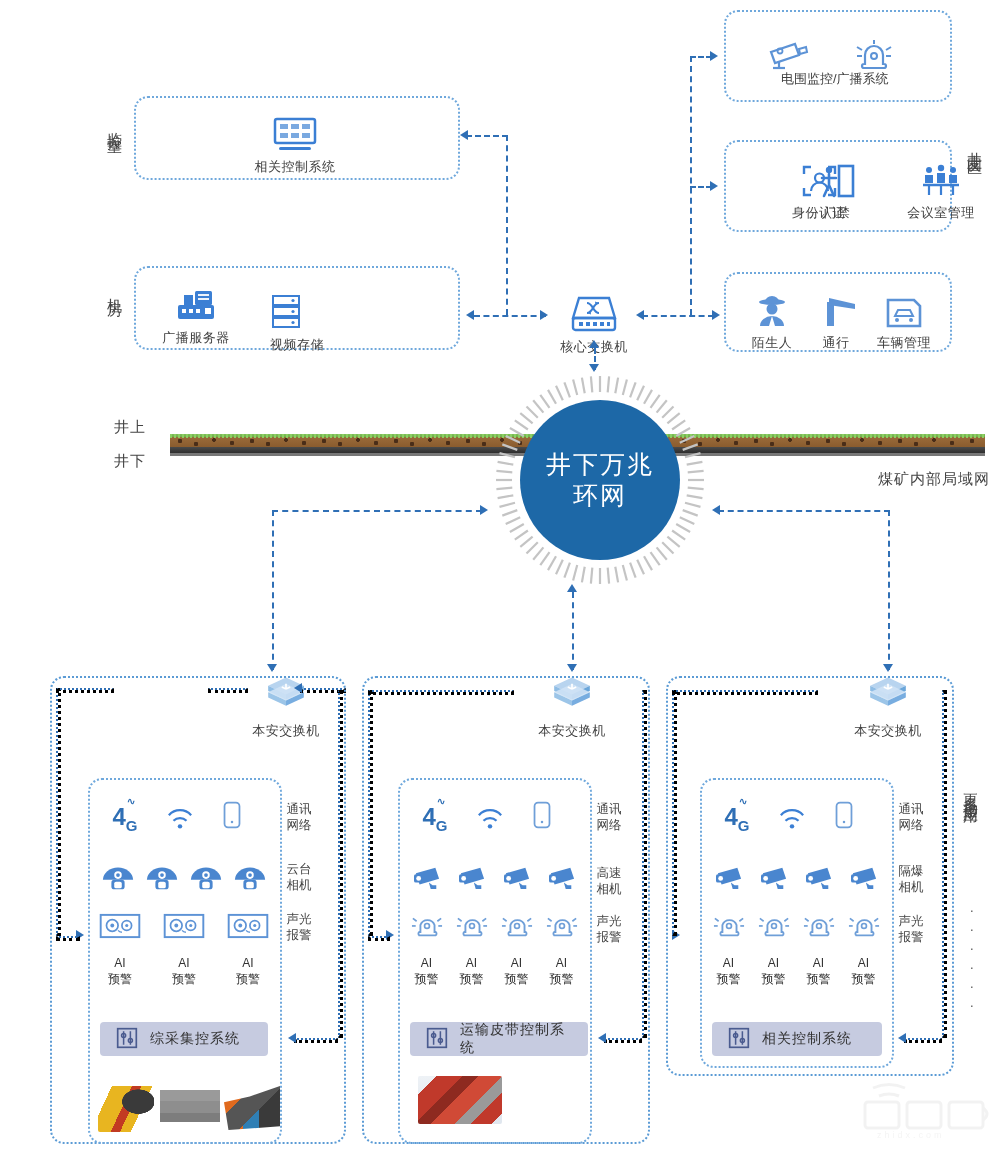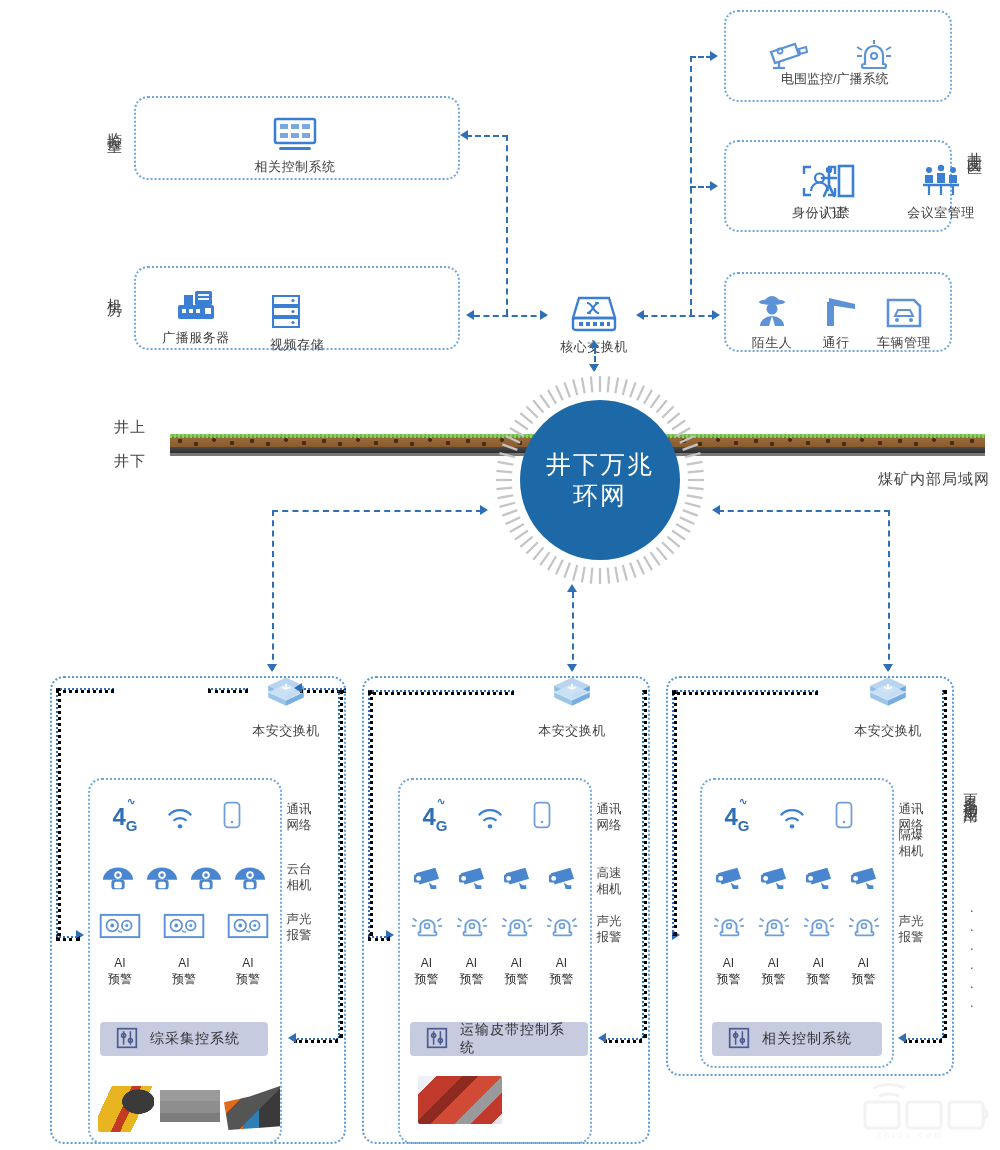--- a/index.html
+++ b/index.html
@@ -821,21 +821,21 @@
     <span><svg width="32" height="26" viewBox="0 0 30 28">
           <use href="#ic-bullet"></use>
         </svg></span>
     <span><svg width="32" height="26" viewBox="0 0 30 28">
           <use href="#ic-bullet"></use>
         </svg></span>
     <span><svg width="32" height="26" viewBox="0 0 30 28">
           <use href="#ic-bullet"></use>
         </svg></span>
   </div>
-  <div class="rowlab" style="left:896px; top:828px;">
+  <div class="rowlab" style="left:896px; top:864px;">
     <div>隔爆</div>
     <div>相机</div>
   </div>
 
   <div class="panel-row" style="left:706px; top:910px; width:180px; justify-content:space-around;">
     <span><svg width="32" height="30" viewBox="0 0 34 30">
           <use href="#ic-beacon2"></use>
         </svg></span>
     <span><svg width="32" height="30" viewBox="0 0 34 30">
           <use href="#ic-beacon2"></use>

